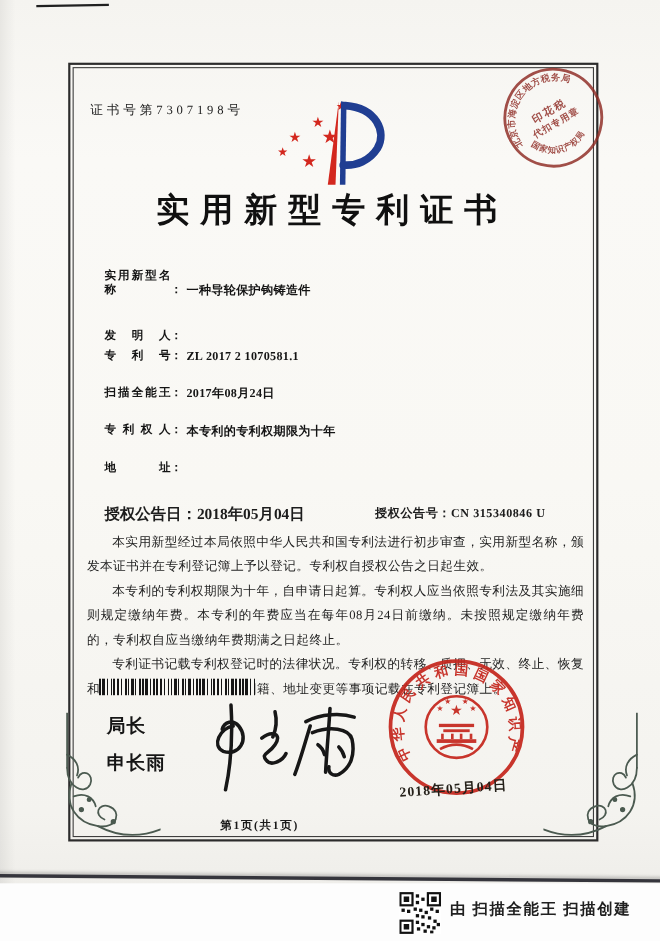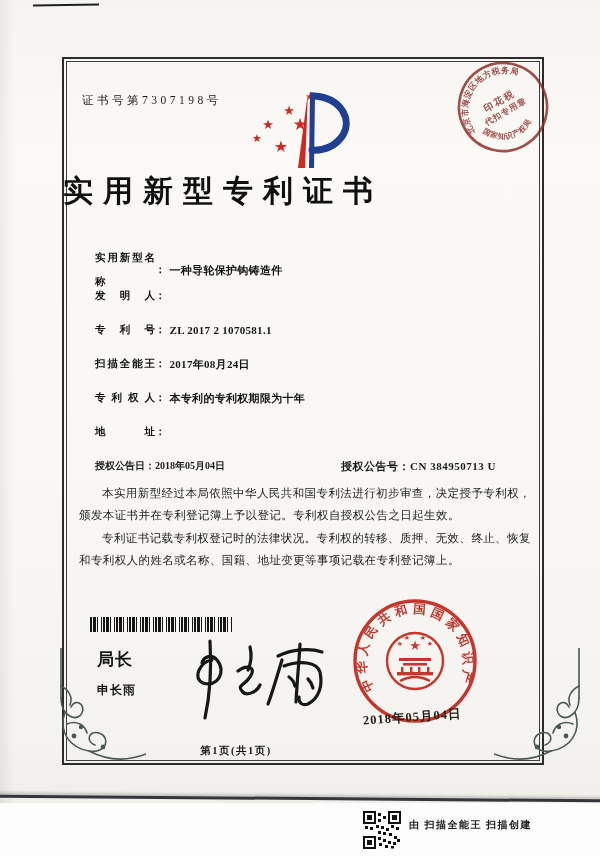--- a/index.html
+++ b/index.html
@@ -20,60 +20,60 @@
     transform:rotate(0.45deg);box-shadow:0 -2px 3px rgba(0,0,0,0.22);}
   .artifact-top{position:absolute;left:33px;top:4px;width:66px;height:2.4px;background:#202020;transform:rotate(-1deg);}
 
   .frame{position:absolute;left:62px;top:57px;width:478px;height:704px;border:2.6px solid #2c2c2c;}
   .frame::after{content:"";position:absolute;inset:2px;border:1px solid #3e3e3e;}
 
   .cert-no{position:absolute;left:82px;top:93px;font-size:11.5px;font-weight:400;letter-spacing:3.5px;color:#1b1b1b;}
 
   .logo{position:absolute;left:246px;top:80px;width:126px;height:94px;}
 
-  .title{position:absolute;left:63px;top:171px;width:478px;text-align:left;
+  .title{position:absolute;left:63px;top:171px;width:478px;text-align:center;
     font-size:30px;font-weight:700;letter-spacing:10px;color:#101010;white-space:nowrap;}
 
-  .f-row{position:absolute;left:95px;font-size:11px;line-height:24px;display:flex;align-items:center;color:#141414;}
+  .f-row{position:absolute;left:95px;font-size:11px;line-height:12px;display:flex;align-items:flex-end;color:#141414;}
   .f-label{flex:0 0 60px;width:60px;font-size:10.5px;font-weight:700;text-align:justify;text-align-last:justify;}
   .f-colon{font-weight:700;flex:0 0 auto;margin-right:4px;font-size:10.5px;}
   .f-value{font-weight:700;width:274px;letter-spacing:0.3px;}
-  .row-0{top:246px}.row-1{top:284px}.row-2{top:318px}.row-3{top:352px}.row-4{top:386px}.row-5{top:420px}
-
-  .grant-date{position:absolute;left:95px;top:459px;font-size:10px;font-weight:700;}
+  .row-0{top:246px}.row-1{top:300px}.row-2{top:318px}.row-3{top:352px}.row-4{top:386px}.row-5{top:420px}
+
+  .grant-date{position:absolute;left:95px;top:459px;font-size:14px;font-weight:700;}
   .grant-no{position:absolute;left:341px;top:459px;font-size:11px;font-weight:700;letter-spacing:0.5px;}
 
   .paras{position:absolute;left:79px;top:482px;width:452px;font-size:11.5px;line-height:22.3px;
     color:#1e1e1e;text-align:justify;letter-spacing:0.4px;}
   .paras p{margin:0;text-indent:2em;font-weight:500;}
 
   .barcode{position:absolute;left:90px;top:617px;width:142px;height:15px;
     background:repeating-linear-gradient(90deg,#161616 0 1.5px,#f7f6f2 1.5px 3px,#161616 3px 5.5px,#f7f6f2 5.5px 7px,#161616 7px 8px,#f7f6f2 8px 10.5px,#161616 10.5px 12px,#f7f6f2 12px 13px);}
 
   .director-title{position:absolute;left:97px;top:648px;font-size:17px;font-weight:700;
     font-family:"Liberation Sans","DejaVu Sans",sans-serif;color:#161616;letter-spacing:1px;}
-  .director-name{position:absolute;left:97px;top:682px;font-size:12px;font-weight:700;
+  .director-name{position:absolute;left:97px;top:682px;font-size:17px;font-weight:700;
     font-family:"Liberation Sans","DejaVu Sans",sans-serif;color:#161616;letter-spacing:1px;}
 
   .signature{position:absolute;left:176px;top:634px;width:172px;height:92px;}
 
   .seal{position:absolute;left:348px;top:597px;width:134px;height:134px;opacity:0.93;}
   .seal-date{position:absolute;left:363px;top:709px;font-size:12.5px;font-weight:700;color:#242019;
     letter-spacing:1px;transform:rotate(-4deg);white-space:nowrap;}
 
   .tax-stamp{position:absolute;left:451px;top:55px;width:104px;height:104px;opacity:0.82;}
 
   .flourish-l{position:absolute;left:50px;top:648px;width:96px;height:116px;}
   .flourish-r{position:absolute;left:494px;top:648px;width:96px;height:116px;transform:scaleX(-1);}
 
   .footer{position:absolute;left:63px;top:744px;width:478px;text-align:center;font-size:10.5px;
     font-weight:600;letter-spacing:1.5px;transform:translateX(-66px);color:#191919;}
 
   .qr{position:absolute;left:363px;top:811px;width:38px;height:38px;}
-  .scan-note{position:absolute;left:409px;top:818px;font-size:10px;font-weight:600;color:#202020;letter-spacing:1.5px;}
+  .scan-note{position:absolute;left:409px;top:818px;font-size:14px;font-weight:600;color:#202020;letter-spacing:1.5px;}
 </style>
 </head>
 <body>
 
 <div class="paper"></div>
 <div class="paper-shade-left"></div>
 <div class="artifact-top"></div>
 
 <div class="frame"></div>
 
@@ -141,25 +141,26 @@
 </div>
 <div class="f-row row-5">
   <span class="f-label">地址</span>
     <span class="f-colon">：</span>
 </div>
 
 <div class="grant-date">
   <span>授权公告日：</span><span>2018年05月04日</span>
 </div>
 <div class="grant-no">
-  <span>授权公告号：</span><span>CN 384950713 U</span>
+  <span>授权公告号：</span><span>CN 315340846 U</span>
 </div>
 
 <div class="paras">
-  <p>本实用新型经过本局依照中华人民共和国专利法进行初步审查，决定授予专利权，颁发本证书并在专利登记簿上予以登记。专利权自授权公告之日起生效。</p>
+  <p>本实用新型经过本局依照中华人民共和国专利法进行初步审查，实用新型名称，颁发本证书并在专利登记簿上予以登记。专利权自授权公告之日起生效。</p>
+  <p>本专利的专利权期限为十年，自申请日起算。专利权人应当依照专利法及其实施细则规定缴纳年费。本专利的年费应当在每年08月24日前缴纳。未按照规定缴纳年费的，专利权自应当缴纳年费期满之日起终止。</p>
   <p>专利证书记载专利权登记时的法律状况。专利权的转移、质押、无效、终止、恢复和专利权人的姓名或名称、国籍、地址变更等事项记载在专利登记簿上。</p>
 </div>
 
 <div class="barcode"></div>
 
 <div class="director-title">局长</div>
 <div class="director-name">申长雨</div>
 
 <svg class="signature" viewBox="0 0 172 92">
   <g fill="none" stroke="#171717" stroke-width="3.2" stroke-linecap="round">

